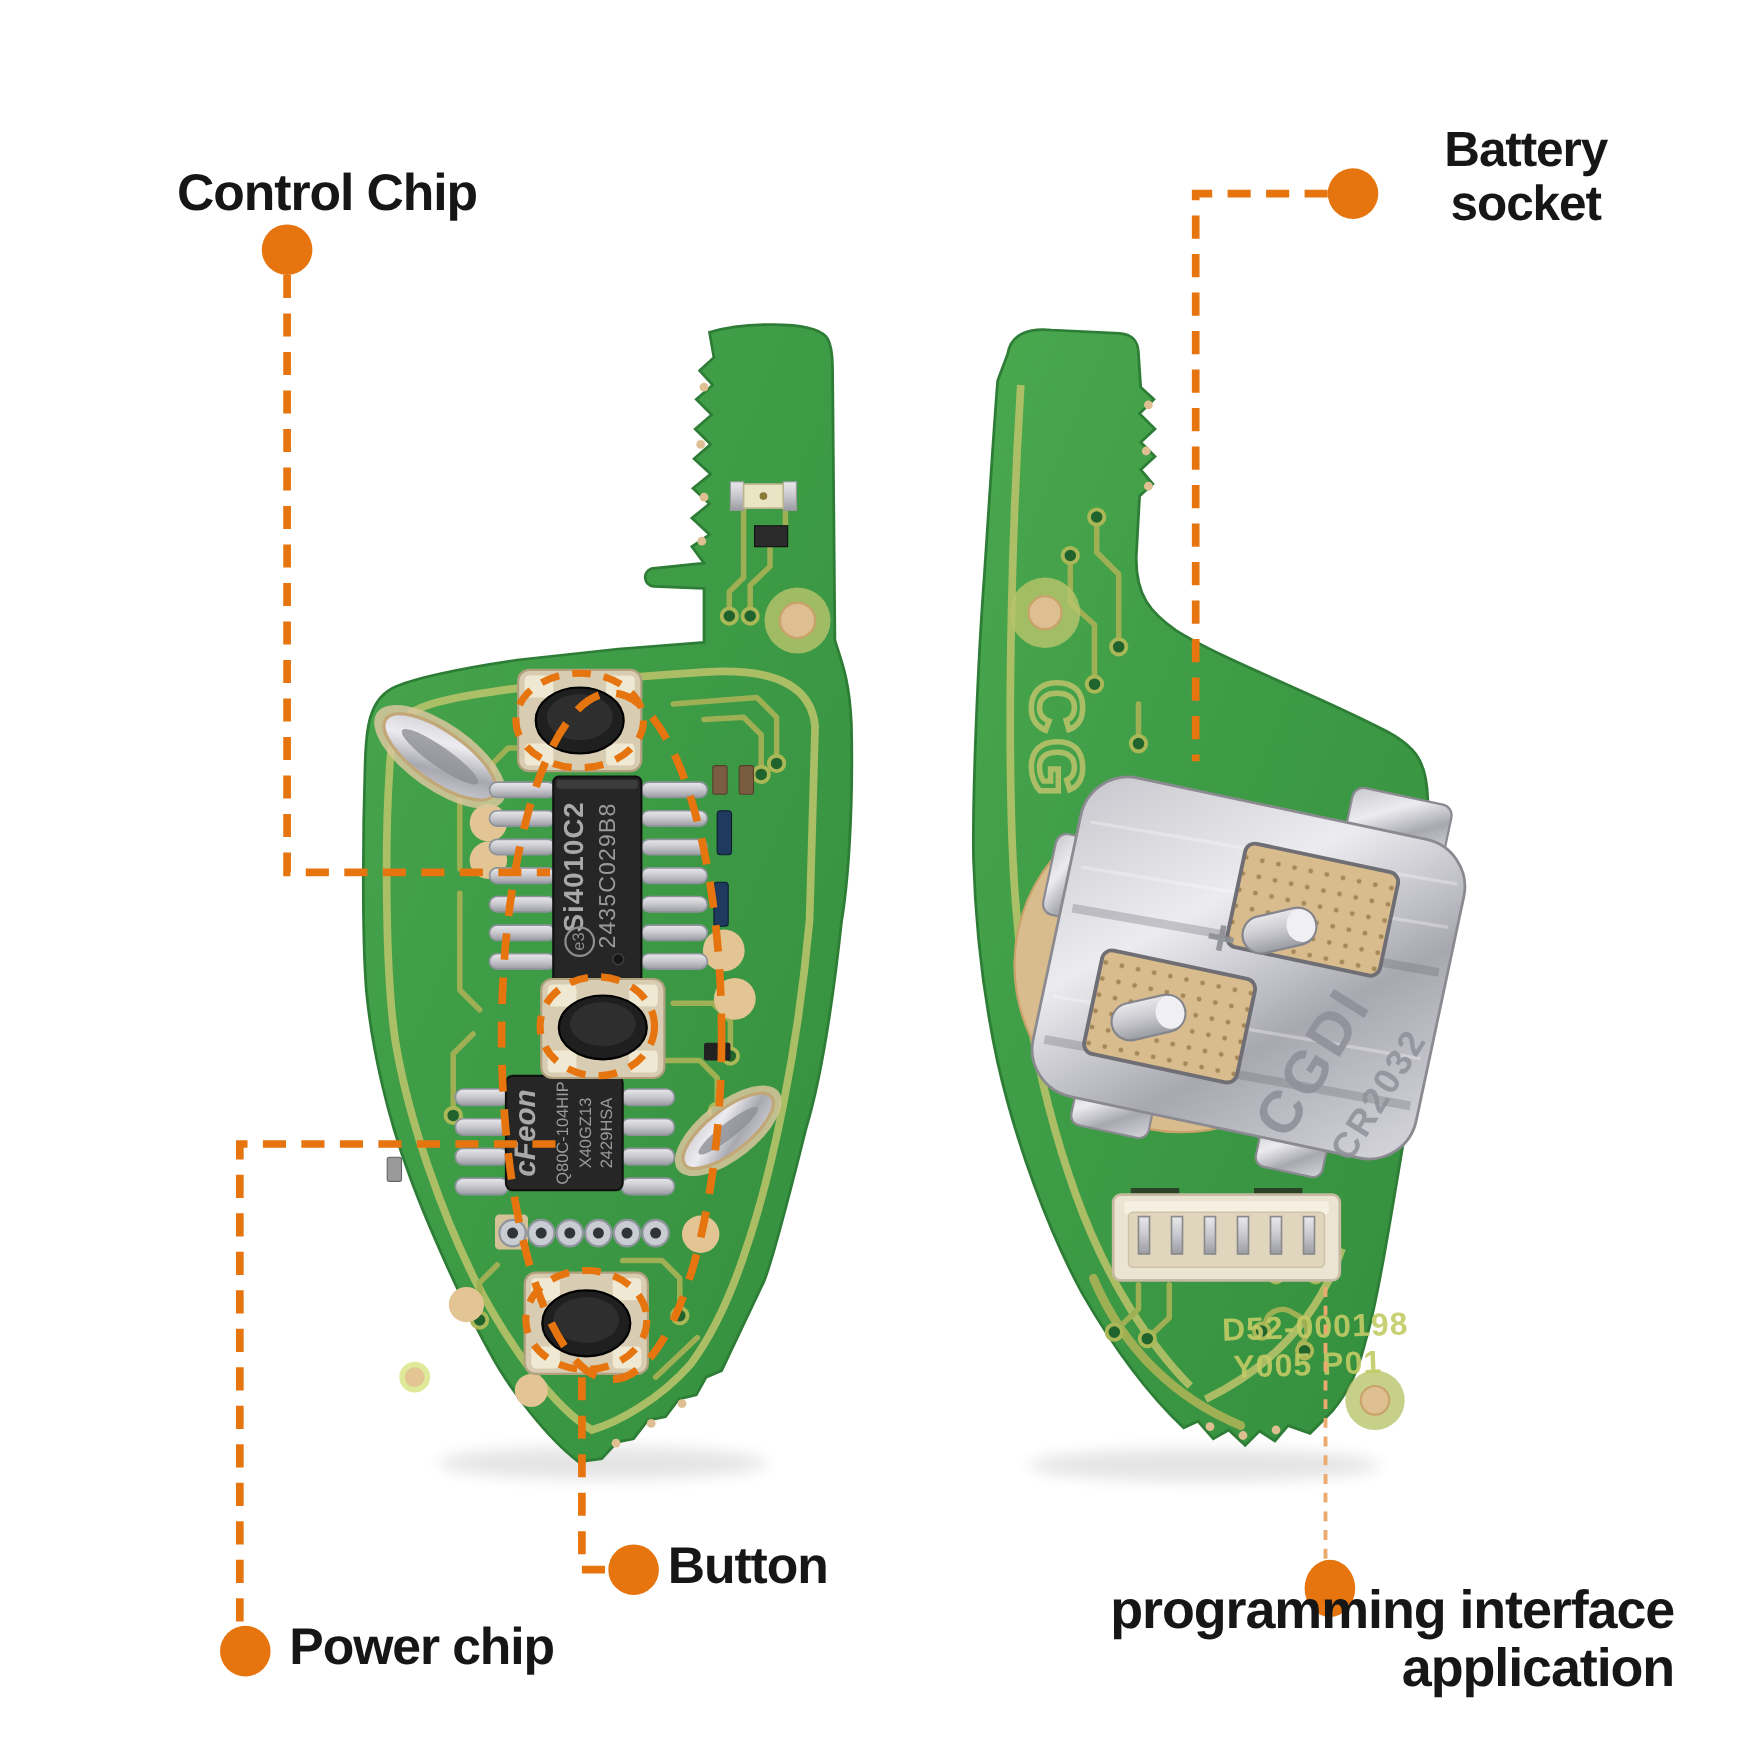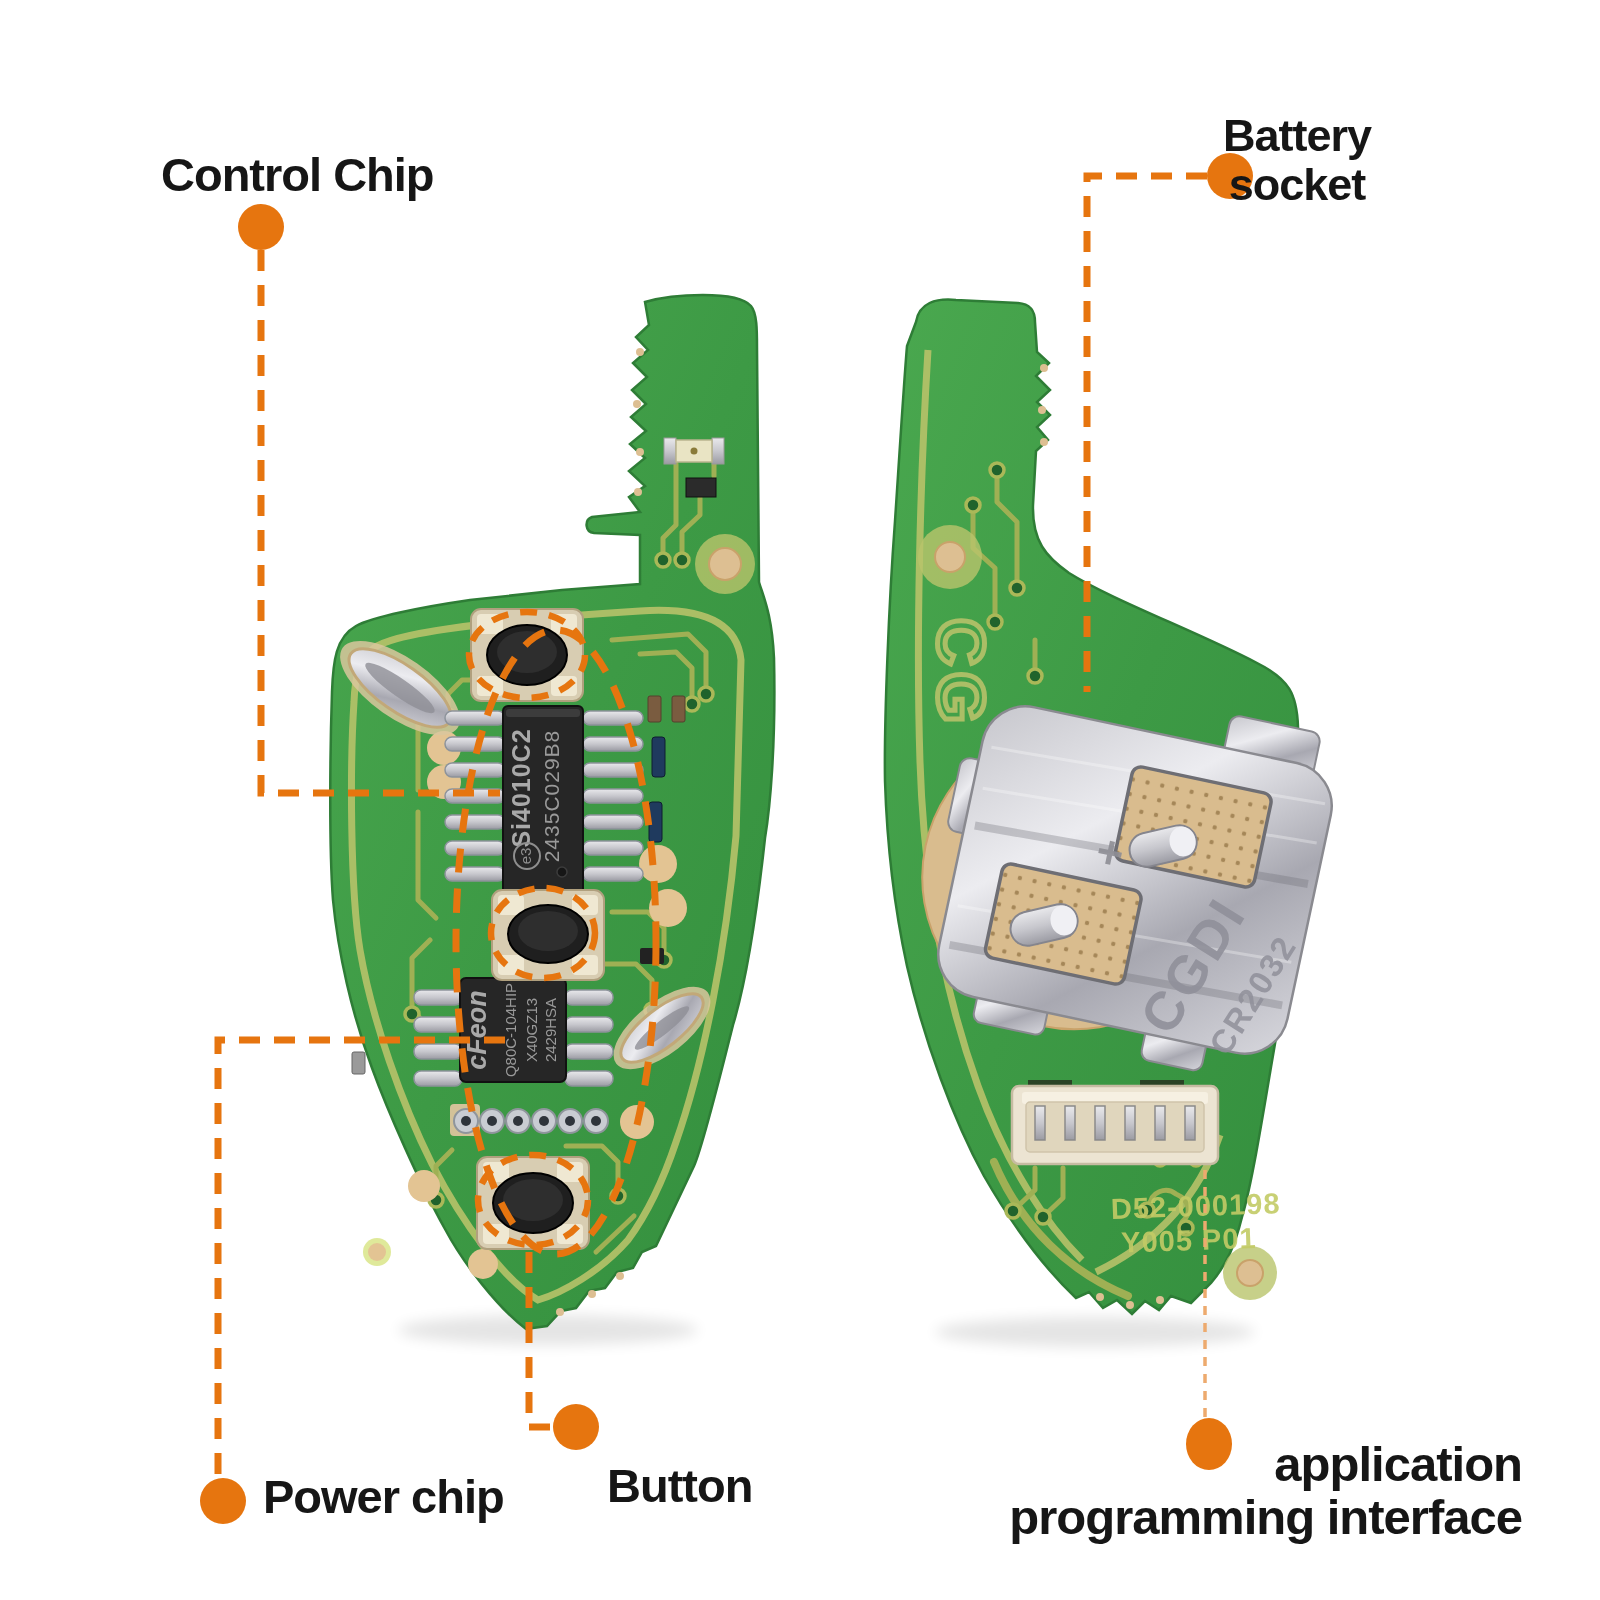--- a/index.html
+++ b/index.html
@@ -376,26 +376,26 @@
       <circle cx="1230" cy="176" r="23"></circle>
       <circle cx="576" cy="1427" r="23"></circle>
       <circle cx="223" cy="1501" r="23"></circle>
       <ellipse cx="1209" cy="1444" rx="23" ry="26"></ellipse>
     </g>
   </g>
 </svg>
 
   <div id="lbl-control" class="callout" style="left:143px;top:150px;margin-left:18px;">Control Chip</div>
 
-  <div id="lbl-battery" class="callout" style="left:1206px;top:112px;width:182px;">
+  <div id="lbl-battery" class="callout" style="left:1296px;top:112px;width:182px;">
     <span class="ln">Battery</span>
     <span class="ln">socket</span>
   </div>
 
-  <div id="lbl-button" class="callout" style="left:607px;top:1461px;">Button</div>
+  <div id="lbl-button" class="callout" style="left:607px;top:1398px;">Button</div>
 
   <div id="lbl-power" class="callout" style="left:263px;top:1472px;">Power chip</div>
 
   <div id="lbl-api" class="callout" style="left:900px;top:1438px;width:622px;">
+    <span class="ln">programming interface</span>
     <span class="ln">application</span>
-    <span class="ln">programming interface</span>
   </div>
 </div>
 
 </body></html>

